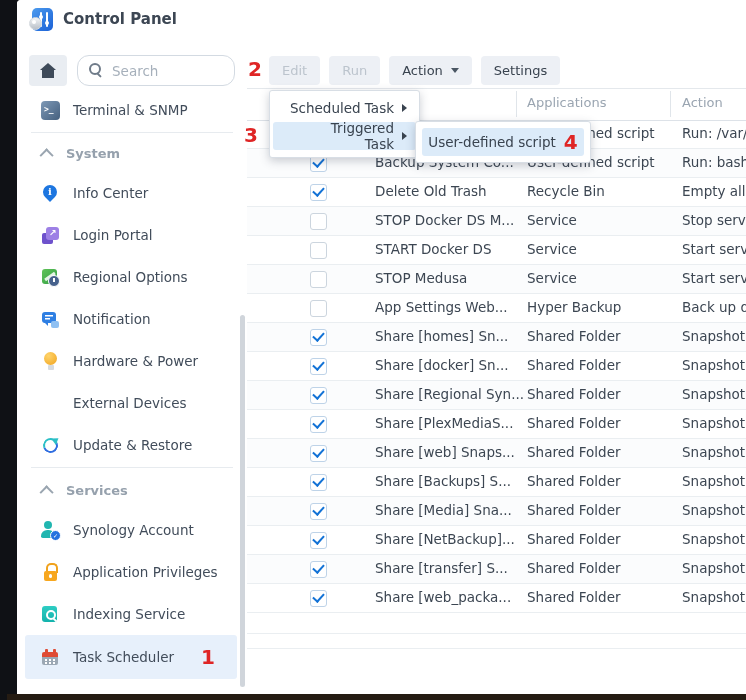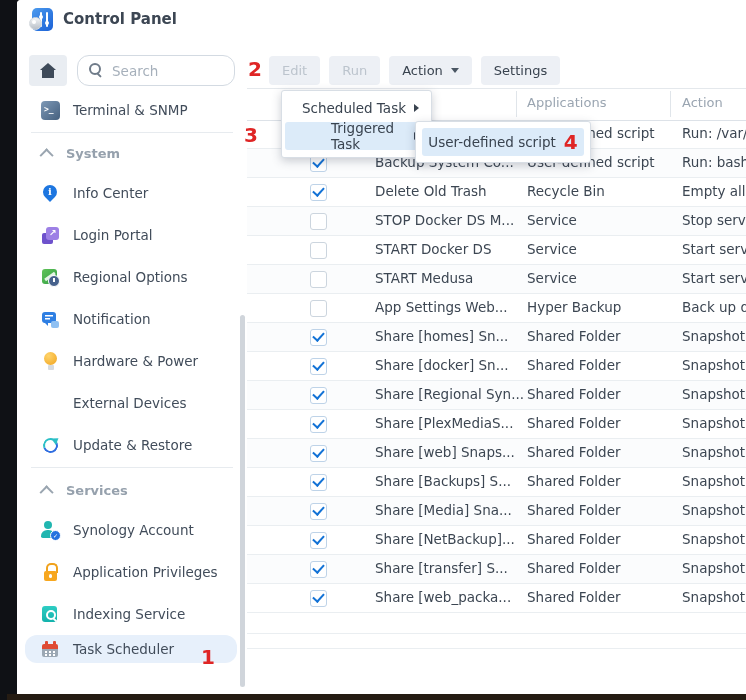--- a/index.html
+++ b/index.html
@@ -27,21 +27,21 @@
   .home-glyph::after{content:"";position:absolute;left:2px;top:8px;width:12px;height:8px;background:#3e4a59;}
   .search-box{position:absolute;left:60px;top:16px;width:156px;height:29px;border:1px solid #d3dae2;border-radius:12px;background:#fff;}
   .search-glyph{position:absolute;left:11px;top:7px;width:14px;height:14px;}
   .search-glyph::before{content:"";position:absolute;left:0;top:0;width:8px;height:8px;border:2px solid #6f7b89;border-radius:50%;}
   .search-glyph::after{content:"";position:absolute;left:9px;top:9px;width:2px;height:6px;background:#6f7b89;border-radius:1px;transform:rotate(-45deg);}
   .search-input{position:absolute;left:32px;top:1px;width:115px;height:25px;border:none;outline:none;font-family:"DejaVu Sans",sans-serif;font-size:13.5px;color:#3c4652;background:transparent;}
   .search-input::placeholder{color:#a6b0bb;}
   .side-list{position:absolute;left:0;top:50px;right:0;}
   .side-item{position:relative;display:flex;align-items:center;height:42px;padding-left:24px;cursor:pointer;}
   .side-item .lbl{font-size:13.5px;color:#414c5a;margin-left:13px;white-space:nowrap;}
-  .side-item.selected{height:28px;margin:0 10px 0 8px;padding-left:16px;background:var(--side-sel,#e7f0fb);border-radius:12px;}
+  .side-item.selected{height:44px;margin:0 10px 0 8px;padding-left:16px;background:var(--side-sel,#e7f0fb);border-radius:3px;}
   .side-sec{display:flex;align-items:center;height:37px;padding-left:26px;}
   .side-sec.sec-system{margin-top:2px;}
   .side-sec.sec-services{margin-top:4px;}
   .chev{width:8px;height:8px;border-left:2px solid #9aa5b0;border-top:2px solid #9aa5b0;transform:rotate(45deg) translateY(2px);}
   .sec-label{font-size:13px;font-weight:bold;color:#96a1ad;margin-left:13px;}
   .side-div{height:1px;background:#e7ebef;margin:1px 14px;}
   .side-scroll{position:absolute;left:223px;top:276px;width:5px;height:372px;border-radius:3px;background:#d0d5db;}
   .an-1{position:absolute;right:22px;top:10px;font-size:20px;font-weight:bold;color:var(--red,#df2525);}
   
   .ic{position:relative;width:19px;height:19px;flex:none;}
@@ -103,21 +103,21 @@
   .cb.checked{border-color:#bed3e8;}
   .cb.checked::after{content:"";position:absolute;left:2px;top:2px;width:9px;height:5px;border-left:2.5px solid var(--check-blue,#1272d6);border-bottom:2.5px solid var(--check-blue,#1272d6);transform:rotate(-48deg);}
   .cell{position:absolute;top:5px;font-size:13.5px;color:#3c4652;white-space:nowrap;}
   .c-name{left:128px;}
   .c-app{left:280px;}
   .c-action{left:435px;}
   .tail-line{position:absolute;left:0;right:0;height:1px;background:#eaeef1;}
   .tl-1{top:594px;}
   .tl-2{top:609px;}
   
-  .menu{position:absolute;left:34px;top:51px;width:151px;height:68px;background:#fff;border:1px solid #d8dee5;border-radius:3px;box-shadow:0 3px 10px rgba(50,60,80,.25);z-index:30;padding-top:3px;box-sizing:border-box;}
+  .menu{position:absolute;left:22px;top:51px;width:151px;height:68px;background:#fff;border:1px solid #d8dee5;border-radius:3px;box-shadow:0 3px 10px rgba(50,60,80,.25);z-index:30;padding-top:3px;box-sizing:border-box;text-align:right;}
   .menu-item{display:flex;align-items:center;justify-content:flex-end;height:28px;margin:0 3px;padding-right:9px;font-size:13.5px;color:#39434f;border-radius:3px;cursor:pointer;}
   .menu-item.hl{background:var(--menu-hl,#dcebf9);padding-left:46px;}
   .menu-arrow{width:0;height:0;border-top:4px solid transparent;border-bottom:4px solid transparent;border-left:5px solid #39434f;margin-left:8px;}
   .submenu{position:absolute;left:168px;top:82px;width:176px;height:42px;background:#fff;border:1px solid #d8dee5;border-radius:3px;box-shadow:0 3px 10px rgba(50,60,80,.25);z-index:40;box-sizing:border-box;}
   .submenu-item{display:flex;align-items:center;justify-content:center;height:28px;margin:6px;background:var(--menu-hl,#dcebf9);border-radius:3px;font-size:13.5px;color:#39434f;cursor:pointer;}
   .submenu-item .an-4{font-size:20px;font-weight:bold;color:var(--red,#df2525);margin-left:8px;}
   
   .an-2{position:absolute;left:1px;top:18px;font-size:20px;font-weight:bold;color:var(--red,#df2525);z-index:50;}
   .an-3{position:absolute;left:-3px;top:84px;font-size:20px;font-weight:bold;color:var(--red,#df2525);z-index:50;}
 </style>
@@ -298,21 +298,21 @@
             <span class="cell c-action">Stop servic</span>
           </div>
           <div class="trow">
             <span class="cb"></span>
             <span class="cell c-name">START Docker DS</span>
             <span class="cell c-app">Service</span>
             <span class="cell c-action">Start servic</span>
           </div>
           <div class="trow">
             <span class="cb"></span>
-            <span class="cell c-name">START Medusa</span>
+            <span class="cell c-name">STOP Medusa</span>
             <span class="cell c-app">Service</span>
             <span class="cell c-action">Start servic</span>
           </div>
           <div class="trow">
             <span class="cb"></span>
             <span class="cell c-name">App Settings Web...</span>
             <span class="cell c-app">Hyper Backup</span>
             <span class="cell c-action">Back up da</span>
           </div>
           <div class="trow">

